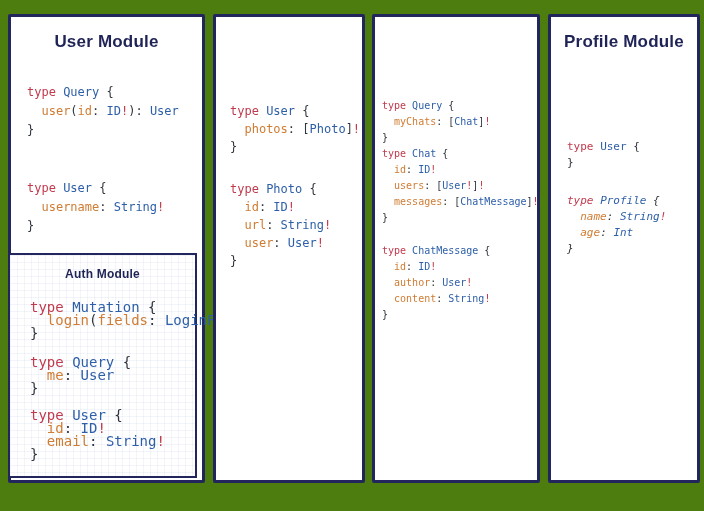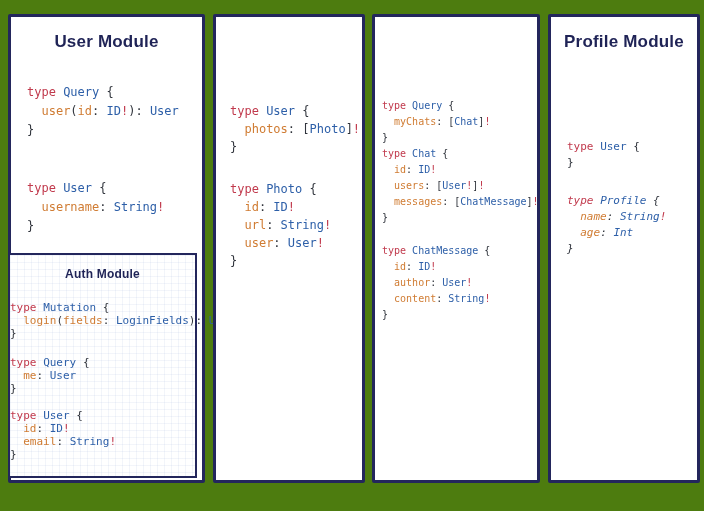--- a/index.html
+++ b/index.html
@@ -36,21 +36,21 @@
   
   .sub-panel{
     position:absolute;left:-3px;bottom:2px;width:189px;height:225px;
     background:#ffffff;border:2px solid var(--border,#23265c);box-sizing:border-box;
     background-image:
       linear-gradient(rgba(176,192,224,0.16) 1px, transparent 1px),
       linear-gradient(90deg, rgba(176,192,224,0.16) 1px, transparent 1px);
     background-size:7px 7px;
   }
   .sub-panel .title{font-size:12px;line-height:17px;margin-top:11px;}
-  .sub-panel .code{font-size:11px;line-height:13px;padding-left:0;}
+  .sub-panel .code{font-size:14px;line-height:13px;padding-left:20px;}
   .sub-panel .b0{margin-top:18px;}
   .sub-panel .b1{margin-top:16px;}
   .sub-panel .b2{margin-top:14px;}
 
   
   .p1 .code{font-size:12px;line-height:18px;padding-left:14px;}
   .p1 .b0{margin-top:85px;}
   .p1 .b1{margin-top:24px;}
 
   

